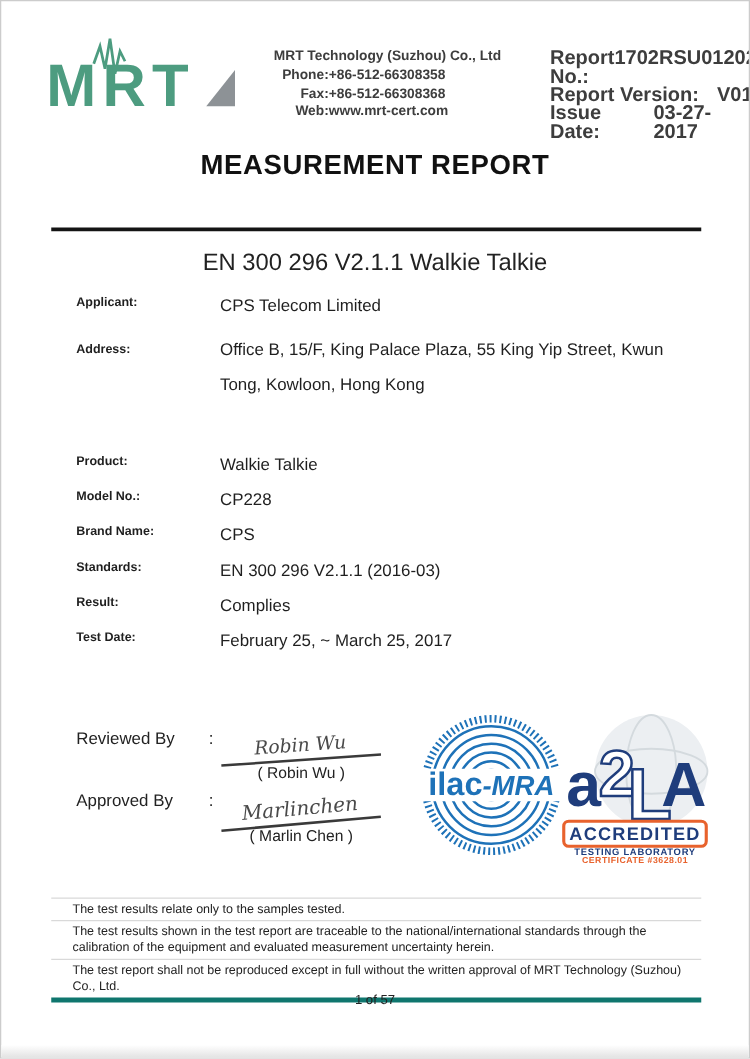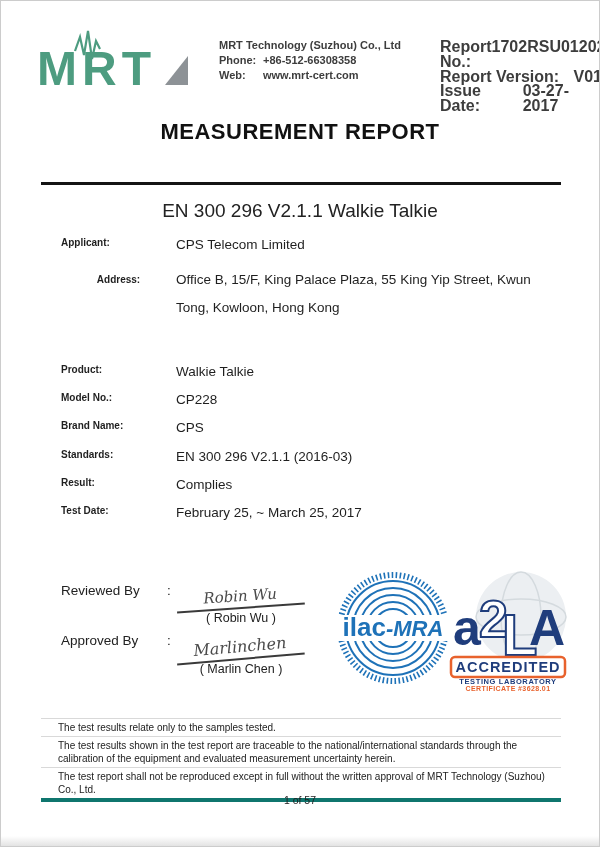--- a/index.html
+++ b/index.html
@@ -4,21 +4,21 @@
 <style>
   html,body{margin:0;padding:0;background:#ffffff;}
   .page{
     position:relative;width:600px;height:847px;box-sizing:border-box;
     background:#ffffff;border:1px solid #cccccc;overflow:hidden;
     font-family:"Liberation Sans",sans-serif;color:#1f1f1f;
   }
   .abs{position:absolute;}
 
   
-  .company-info{left:218px;top:37px;font-size:11px;line-height:14.8px;font-weight:bold;color:#3d3d3d;}
+  .company-info{left:218px;top:37px;font-size:11px;line-height:14.8px;font-weight:bold;color:#3d3d3d;text-align:right;}
   .contact-row{display:flex;}
   .contact-label{width:44px;flex:none;}
   .report-info{left:406px;top:39px;width:162px;font-size:16px;line-height:14.8px;font-weight:bold;color:#3d3d3d;margin-left:33px;}
   .report-row{display:flex;justify-content:space-between;}
 
   
   .report-title{left:0;top:118px;width:100%;text-align:center;font-size:22px;font-weight:bold;letter-spacing:.5px;color:#111;}
   .report-subtitle{left:0;top:151px;width:100%;text-align:center;font-size:19px;color:#222;margin-top:48px;}
   .title-rule{left:40px;top:181px;width:520px;height:3px;background:#141414;}
 
@@ -60,20 +60,24 @@
     </svg>
   </div>
 
   <div class="abs company-info">
     <div>MRT Technology (Suzhou) Co., Ltd</div>
     <div class="contact-row">
       <span class="contact-label">Phone:</span>
       <span>+86-512-66308358</span>
     </div>
     <div class="contact-row">
+      <span class="contact-label">Fax:</span>
+      <span>+86-512-66308368</span>
+    </div>
+    <div class="contact-row">
       <span class="contact-label">Web:</span>
       <span>www.mrt-cert.com</span>
     </div>
   </div>
 
   <div class="abs report-info">
     <div class="report-row">
       <span>Report No.:</span>
       <span>1702RSU01202</span>
     </div>
@@ -90,21 +94,21 @@
   <div class="abs report-title">MEASUREMENT REPORT</div>
   <div class="abs report-subtitle">EN 300 296 V2.1.1 Walkie Talkie</div>
   <div class="abs title-rule"></div>
 
   <div class="abs kv-block applicant-block">
     <div class="kv-row h29">
       <span class="kv-label">Applicant:</span>
       <span class="kv-value">CPS Telecom Limited</span>
     </div>
     <div class="kv-row">
-      <span class="kv-label" style="line-height:28px;text-align:center;">Address:</span>
+      <span class="kv-label" style="line-height:28px;">Address:</span>
       <span class="kv-value address-value">Office B, 15/F, King Palace Plaza, 55 King Yip Street, Kwun Tong, Kowloon, Hong Kong</span>
     </div>
   </div>
 
   <div class="abs kv-block product-block">
     <div class="kv-row h28">
       <span class="kv-label">Product:</span>
       <span class="kv-value">Walkie Talkie</span>
     </div>
     <div class="kv-row h28">

